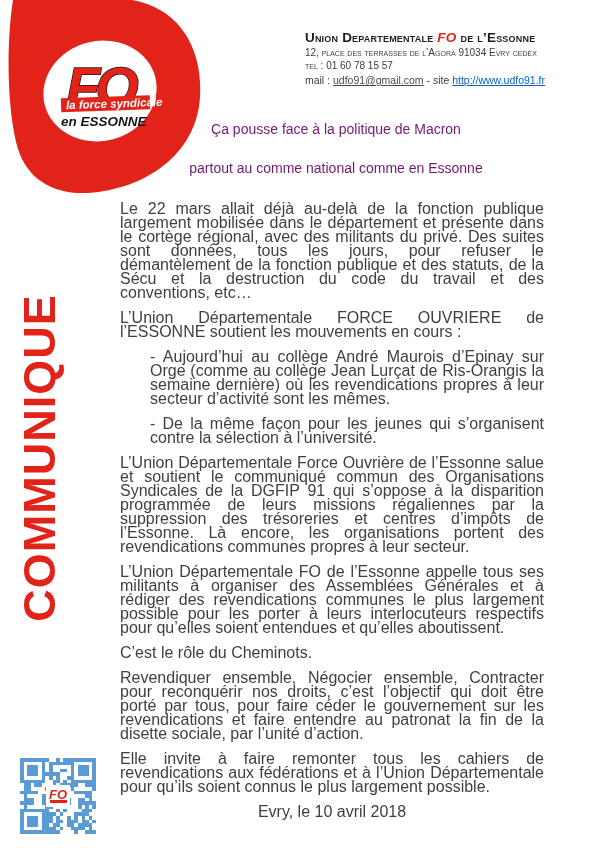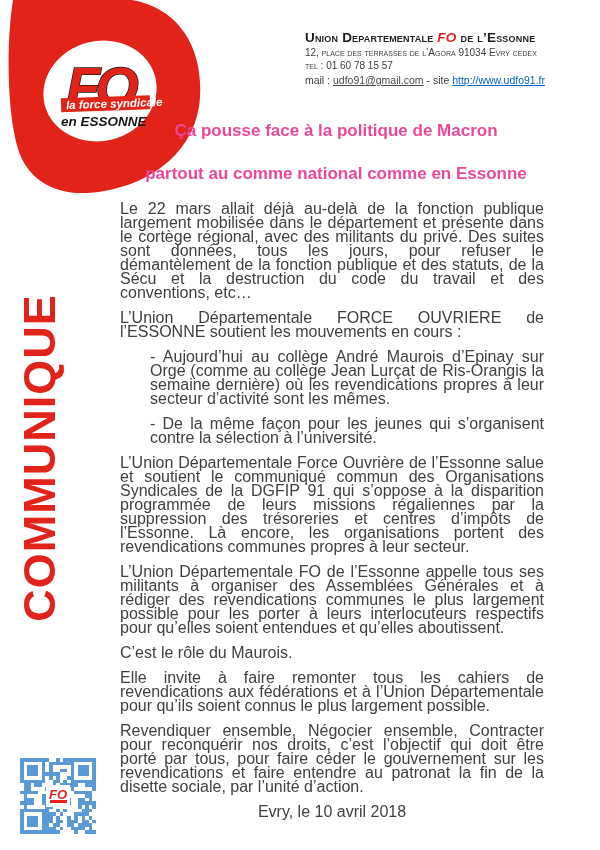--- a/index.html
+++ b/index.html
@@ -16,21 +16,21 @@
   .org-line { font-size:13.5px; font-weight:bold; font-variant:small-caps; color:#1c1c1c; letter-spacing:.2px; }
   .org-line .fo-red { color:#e2231a; font-style:italic; }
   .addr-line, .tel-line { font-size:10px; font-variant:small-caps; font-weight:normal; color:#3c3c3c; margin-top:2px; }
   .mail-line { font-size:10.5px; color:#3c3c3c; margin-top:3px; }
   .mail-line a { text-decoration:underline; }
   a.mail-link { color:#4a4a4a; }
   a.site-link { color:#0563c1; }
 
   
   .doc-title { position:absolute; top:121px; left:130px; width:412px; text-align:center;
-    color:#ec4899; font-weight:bold; font-size:17px; }
+    color:#701a75; font-weight:normal; font-size:14px; }
   .doc-title .t2 { margin-top:23px; }
 
   
   .vertical-label {
     position:absolute; left:-146px; top:432px; width:372px; height:52px;
     transform:rotate(-90deg); text-align:center;
     font-size:45px; font-weight:bold; color:#e2231a; letter-spacing:1px; white-space:nowrap;
   }
 
   
@@ -87,23 +87,23 @@
   <div class="vertical-label">COMMUNIQUE</div>
 
   <div class="body-col">
     <div id="paras">
         <p>Le 22 mars allait déjà au-delà de la fonction publique largement mobilisée dans le département et présente dans le cortège régional, avec des militants du privé. Des suites sont données, tous les jours, pour refuser le démantèlement de la fonction publique et des statuts, de la Sécu et la destruction du code du travail et des conventions, etc…</p>
         <p>L’Union Départementale FORCE OUVRIERE de l’ESSONNE soutient les mouvements en cours :</p>
         <p class="indent">- Aujourd’hui au collège André Maurois d’Epinay sur Orge (comme au collège Jean Lurçat de Ris-Orangis la semaine dernière) où les revendications propres à leur secteur d’activité sont les mêmes.</p>
         <p class="indent">- De la même façon pour les jeunes qui s’organisent contre la sélection à l’université.</p>
         <p>L’Union Départementale Force Ouvrière de l’Essonne salue et soutient le communiqué commun des Organisations Syndicales de la DGFIP 91 qui s’oppose à la disparition programmée de leurs missions régaliennes par la suppression des trésoreries et centres d’impôts de l’Essonne. Là encore, les organisations portent des revendications communes propres à leur secteur.</p>
         <p>L’Union Départementale FO de l’Essonne appelle tous ses militants à organiser des Assemblées Générales et à rédiger des revendications communes le plus largement possible pour les porter à leurs interlocuteurs respectifs pour qu’elles soient entendues et qu’elles aboutissent.</p>
-        <p>C’est le rôle du Maurois.</p>
+        <p>C’est le rôle du Cheminots.</p>
+        <p>Revendiquer ensemble, Négocier ensemble, Contracter pour reconquérir nos droits, c’est l’objectif qui doit être porté par tous, pour faire céder le gouvernement sur les revendications et faire entendre au patronat la fin de la disette sociale, par l’unité d’action.</p>
         <p>Elle invite à faire remonter tous les cahiers de revendications aux fédérations et à l’Union Départementale pour qu’ils soient connus le plus largement possible.</p>
-        <p>Revendiquer ensemble, Négocier ensemble, Contracter pour reconquérir nos droits, c’est l’objectif qui doit être porté par tous, pour faire céder le gouvernement sur les revendications et faire entendre au patronat la fin de la disette sociale, par l’unité d’action.</p>
       </div>
     <div class="dateline">Evry, le 10 avril 2018</div>
   </div>
 
   <div class="qr">
     <div id="qr-svg-holder">
         <svg viewBox="0 0 21 21" width="80" height="76" shape-rendering="crispEdges" fill="#5b9bd5">
           <rect x="0" y="0" width="1" height="1"></rect>
           <rect x="1" y="0" width="1" height="1"></rect>
           <rect x="2" y="0" width="1" height="1"></rect>

